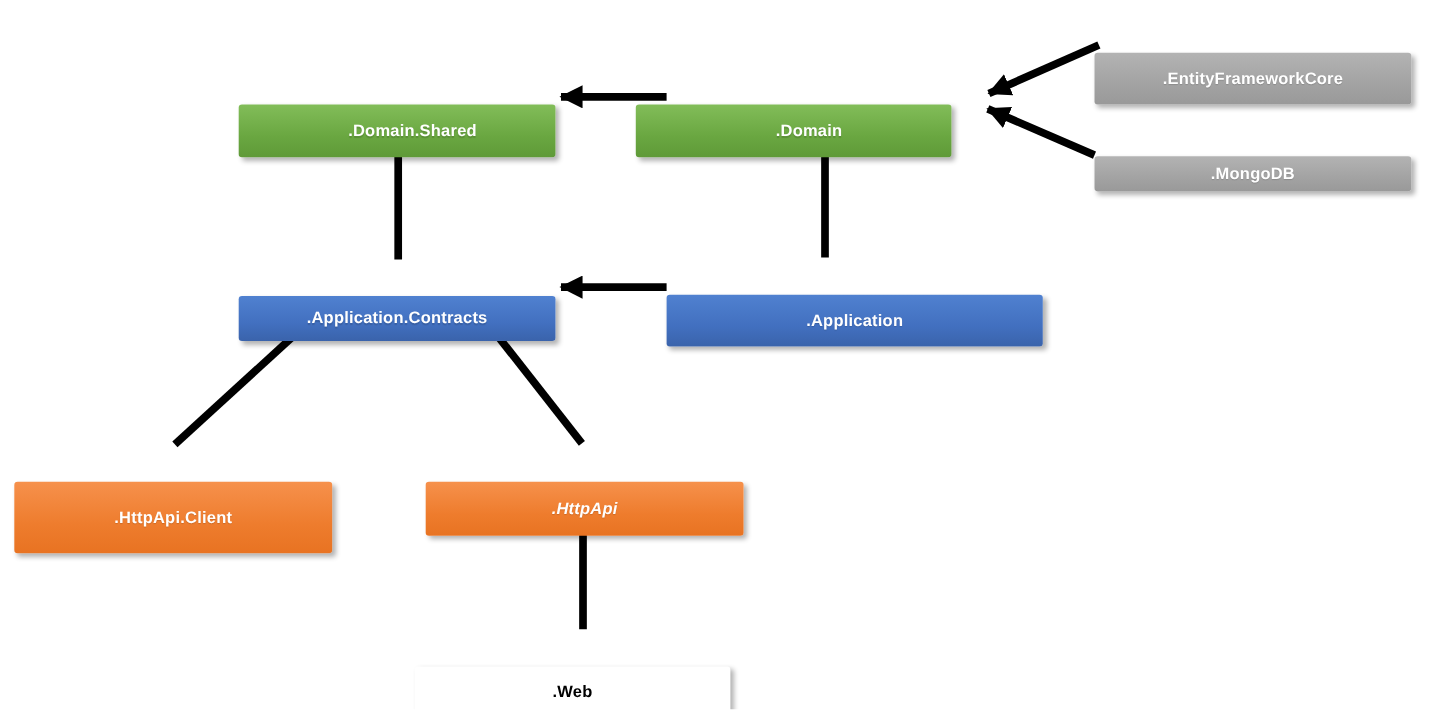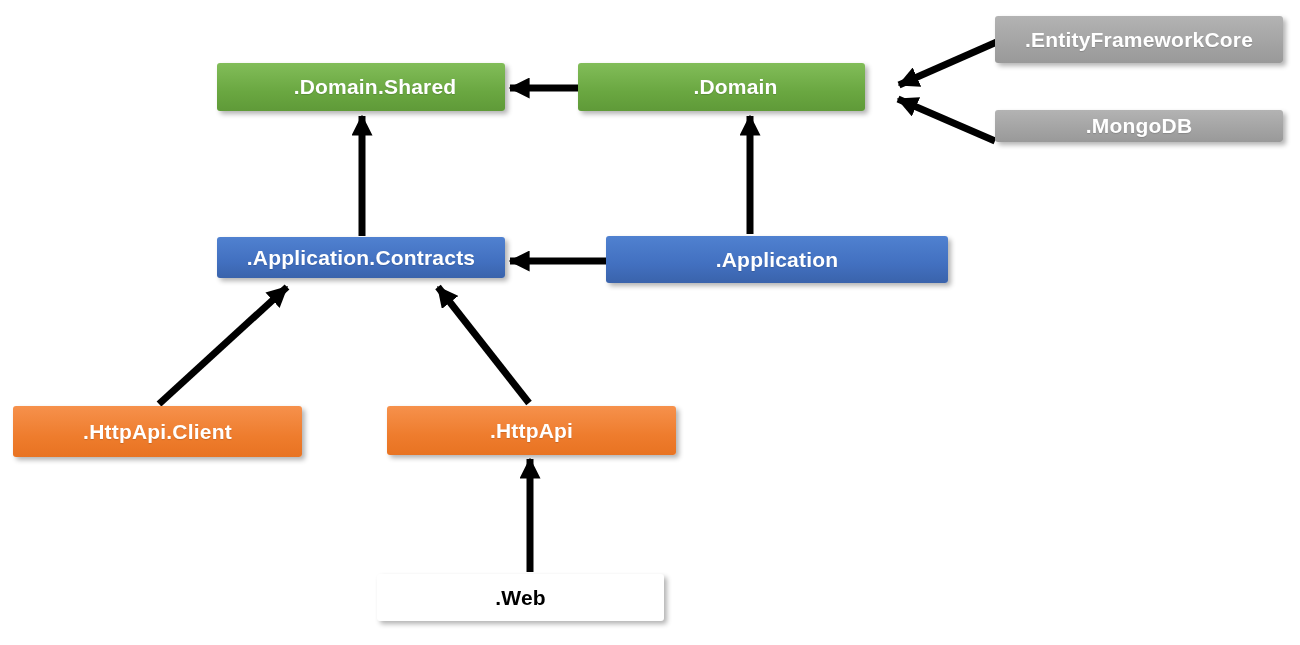--- a/index.html
+++ b/index.html
@@ -22,27 +22,28 @@
     width: 1300px;
     height: 645px;
   }
   .node {
     position: absolute;
     display: flex;
     align-items: center;
     justify-content: center;
     border-radius: 3px;
     font-weight: bold;
-    font-size: 21px;
+    font-size: 15px;
     letter-spacing: 0.2px;
     color: #ffffff;
     box-shadow: 3px 3px 5px rgba(0,0,0,0.30);
     text-shadow: 0 1px 1px rgba(0,0,0,0.15);
     box-sizing: border-box;
     white-space: nowrap;
+    margin-top: 32px;
   }
   .node.green  { background: linear-gradient(180deg, #82bd59 0%, #6aa741 60%, #5f9a38 100%); padding-left: 28px; }
   .node.blue   { background: linear-gradient(180deg, #5081d0 0%, #4270c0 60%, #3a63ab 100%); }
   .node.gray   { background: linear-gradient(180deg, #b3b3b3 0%, #a3a3a3 60%, #999999 100%); }
   .node.orange { background: linear-gradient(180deg, #f6914c 0%, #ee7c2d 60%, #e87322 100%); }
   .node.yellow {
     background: linear-gradient(180deg, #ffc museums0%, #ffc840 0%, #fcc116 60%, #f2b700 100%);
     color: #000000;
     text-shadow: none;
   }
@@ -91,25 +92,25 @@
   </div>
 
   <div class="node blue" style="left:217px; top:237px; width:288px; height:41px;">
     <span>.Application.Contracts</span>
   </div>
 
   <div class="node blue" style="left:606px; top:236px; width:342px; height:47px;">
     <span>.Application</span>
   </div>
 
-  <div class="node orange" style="left:13px; top:406px; width:289px; height:51px;">
+  <div class="node orange" style="left:13px; top:406px; width:289px; height:65px;">
     <span>.HttpApi.Client</span>
   </div>
 
-  <div class="node orange" style="left:387px; top:406px; width:289px; height:49px;">
+  <div class="node orange" style="left:387px; top:406px; width:289px; height:49px;font-style:italic;">
     <span>.HttpApi</span>
   </div>
 
   <div class="node yellow" style="left:377px; top:574px; width:287px; height:47px;">
     <span>.Web</span>
   </div>
 
 </div>
 
 </body></html>

